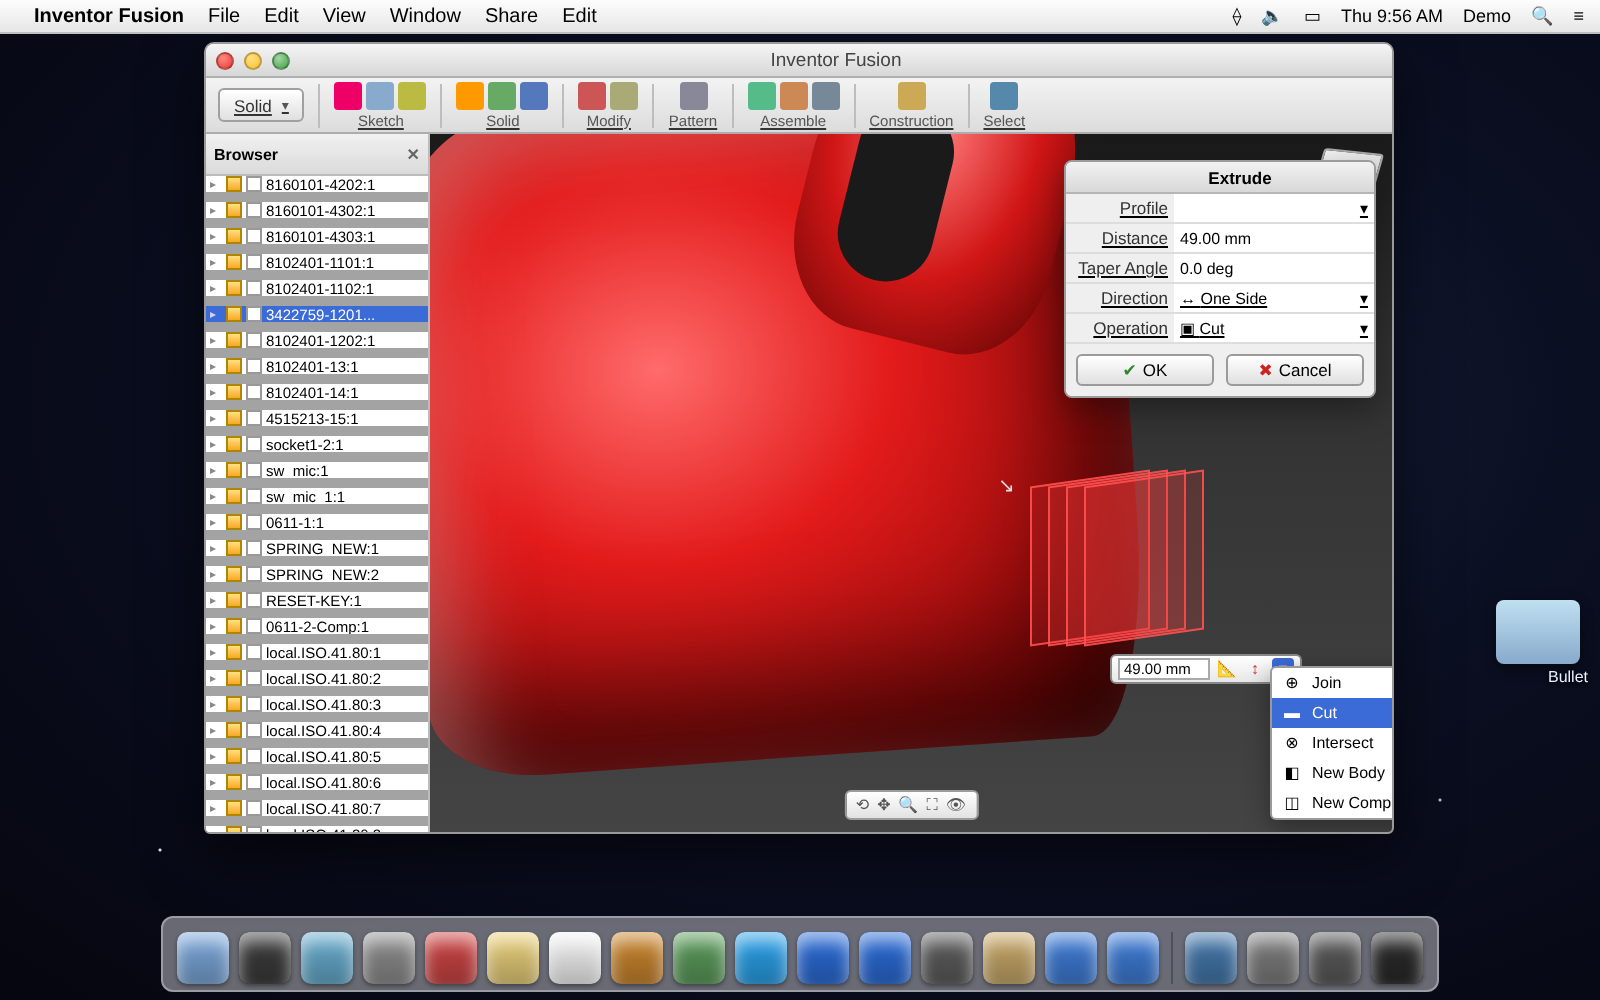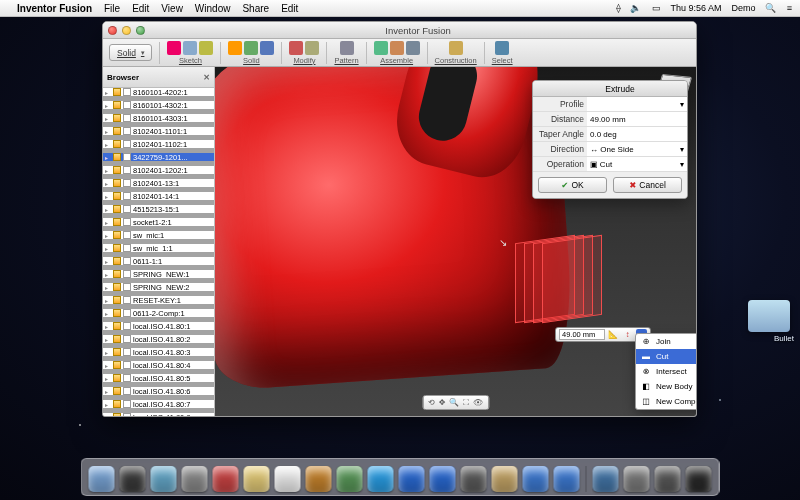--- a/index.html
+++ b/index.html
@@ -63,22 +63,22 @@
 .valbox{position:absolute;left:340px;top:260px;height:15px;background:linear-gradient(#fff,#e7e7e7);border:1px solid #888;border-radius:3px;font-size:8px;display:flex;align-items:center;padding:0 3px;gap:3px;}
 .valbox input{width:46px;border:1px solid #aaa;height:11px;font-size:7.5px;padding:0 2px;}
 .valbox .ic{width:11px;height:11px;display:flex;align-items:center;justify-content:center;font-size:8px;}
 
 .ctxmenu{position:absolute;left:420px;top:266px;width:96px;background:#fff;border:1px solid #9a9a9a;border-radius:3px;box-shadow:0 4px 12px rgba(0,0,0,.35);font-size:8px;}
 .ctxmenu .ci{height:15px;display:flex;align-items:center;padding:0 5px;gap:5px;}
 .ctxmenu .ci.sel{background:#3b6bd6;color:#fff;}
 .ctxmenu .ci .ico{width:10px;height:10px;display:inline-flex;align-items:center;justify-content:center;font-size:8px;}
 
 .extrude{position:absolute;right:8px;top:58px;width:156px;background:#efefef;border:1px solid #9c9c9c;border-radius:4px;box-shadow:0 6px 16px rgba(0,0,0,.35);font-size:8.5px;overflow:hidden;}
-.extrude .hd{height:16px;background:linear-gradient(#f2f2f2,#d8d8d8);border-bottom:1px solid #b5b5b5;display:flex;align-items:center;justify-content:center;font-weight:normal;padding-left:20px;}
-.extrude table{width:100%;border-collapse:collapse;}
+.extrude .hd{height:16px;background:linear-gradient(#f2f2f2,#d8d8d8);border-bottom:1px solid #b5b5b5;display:flex;align-items:center;justify-content:center;font-weight:bold;padding-left:20px;}
+.extrude table{width:100%;border-collapse:collapse;text-decoration:underline;}
 .extrude td{padding:1px 3px;border-bottom:1px solid #ddd;height:14px;}
 .extrude td:first-child{text-align:right;width:54px;color:#333;background:#efefef;}
 .extrude td:last-child{background:#fff;}
 .extrude input,.extrude .sel{width:100%;border:none;font-size:8px;height:12px;background:transparent;}
 .extrude .sel{display:flex;align-items:center;justify-content:space-between;}
 .extrude .btns{display:flex;gap:6px;padding:5px;justify-content:center;background:#efefef;}
 .extrude .bt{flex:1;height:16px;background:linear-gradient(#fff,#e0e0e0);border:1px solid #9a9a9a;border-radius:3px;display:flex;align-items:center;justify-content:center;gap:3px;font-size:8.5px;}
 
 .minibar{position:absolute;left:50%;bottom:6px;transform:translateX(-50%);height:15px;background:linear-gradient(#fff,#e2e2e2);border:1px solid #9c9c9c;border-radius:3px;display:flex;align-items:center;gap:4px;padding:0 5px;font-size:8px;color:#555;}
 .viewcube{position:absolute;right:8px;top:8px;width:30px;height:30px;background:linear-gradient(135deg,#f5f5f5,#d6d6d6);border:1px solid #aaa;transform:rotate(10deg) skew(-6deg,-4deg);border-radius:2px;}

